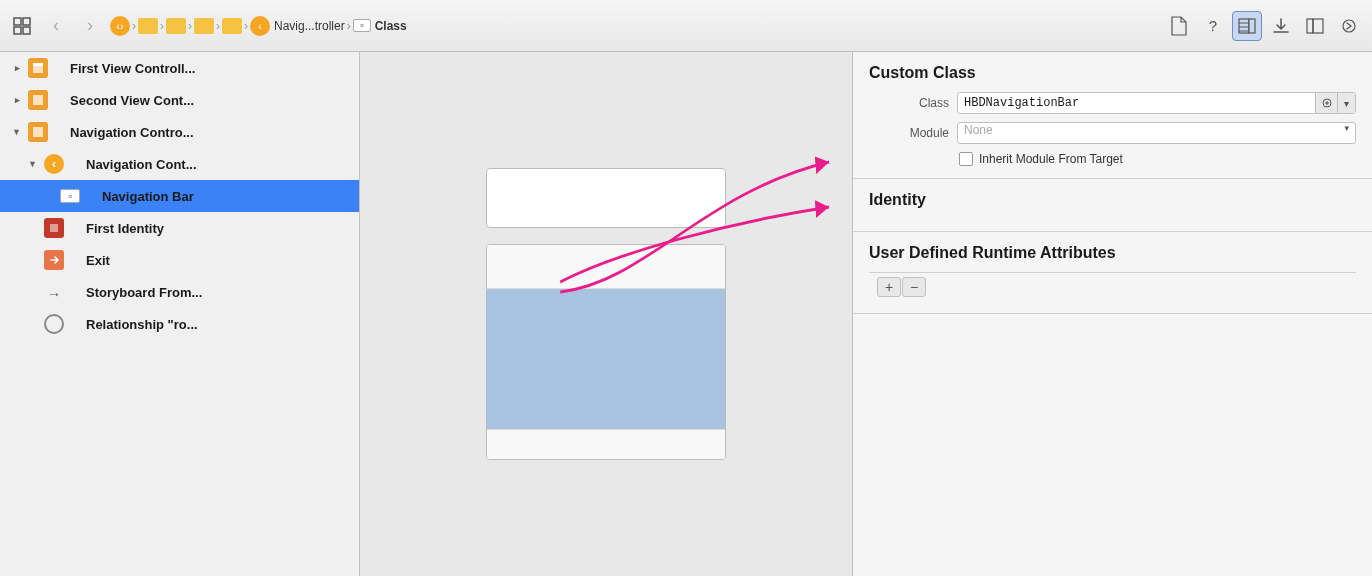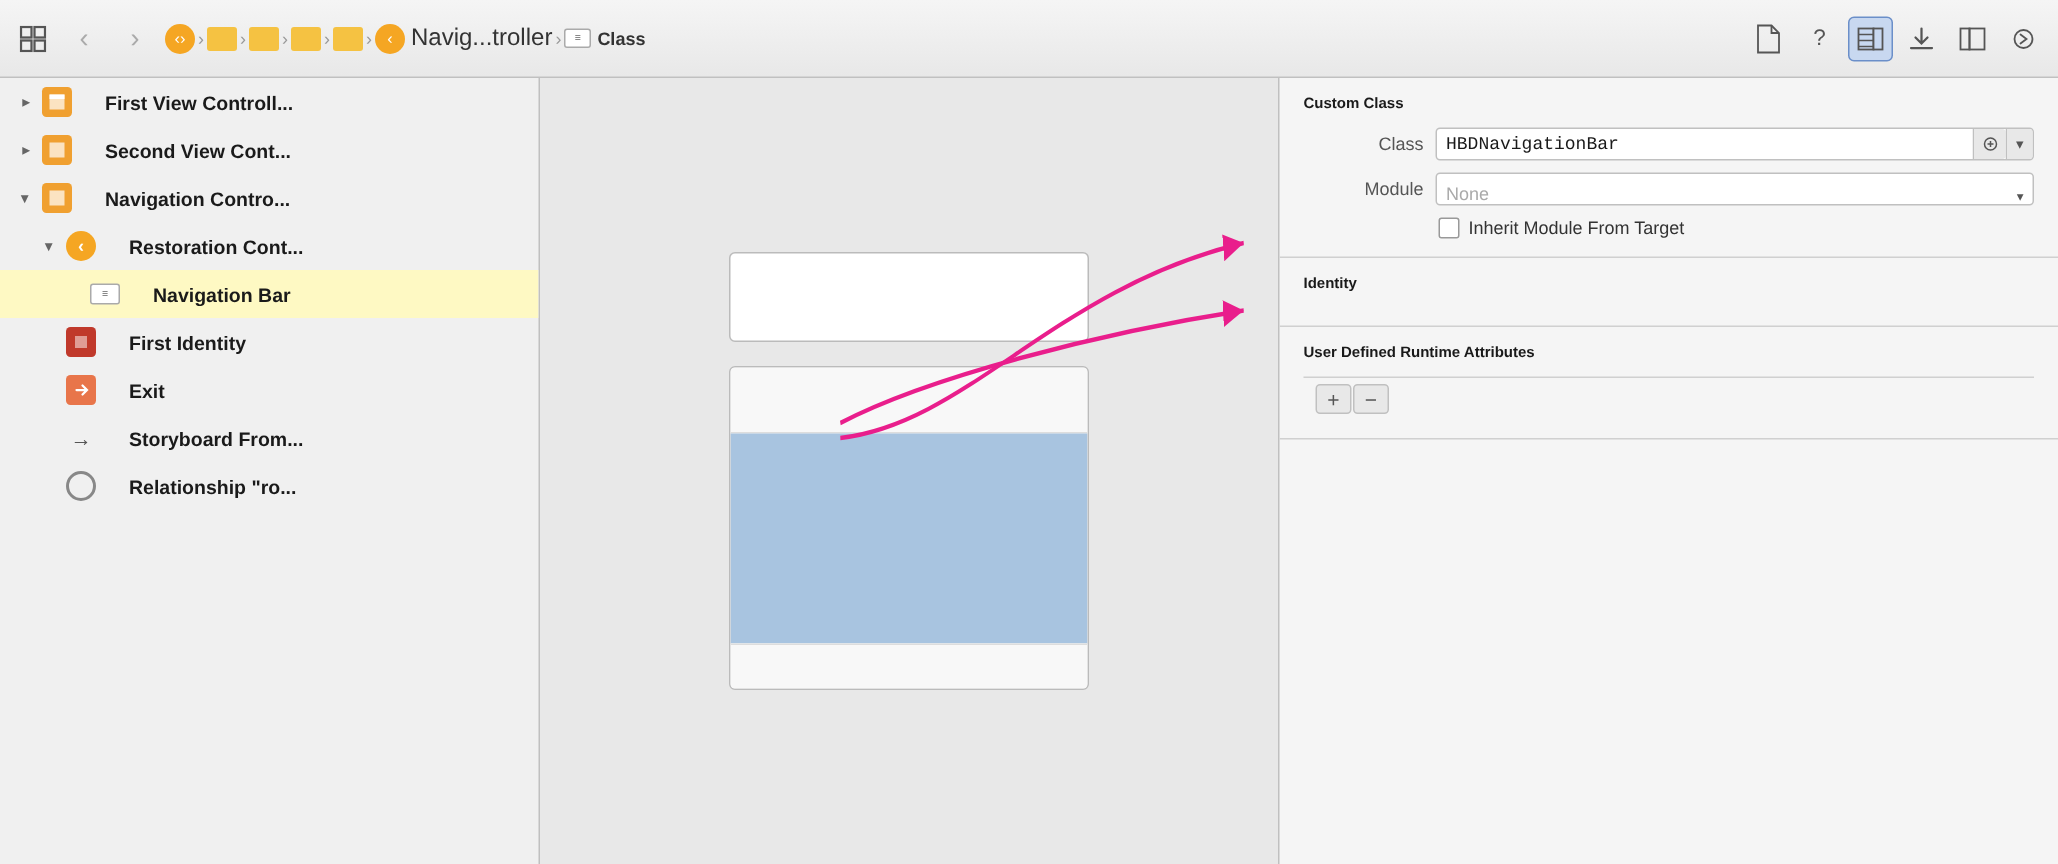--- a/index.html
+++ b/index.html
@@ -95,21 +95,21 @@
       align-items: center;
       height: 32px;
       padding-left: 12px;
       cursor: pointer;
       gap: 6px;
       color: #1a1a1a;
       font-size: 13px;
       font-weight: 600;
     }
     .nav-item.selected {
-      background: #fef9c3;
+      background: #3b82f6;
     }
     .nav-item.level-1 { padding-left: 12px; }
     .nav-item.level-2 { padding-left: 28px; }
     .nav-item.level-3 { padding-left: 44px; }
 
     .triangle {
       font-size: 9px;
       color: #666;
       width: 10px;
       flex-shrink: 0;
@@ -261,21 +261,21 @@
       background: #f5f5f5;
       border-left: 1px solid #c0c0c0;
       flex-shrink: 0;
       overflow-y: auto;
     }
     .inspector-section {
       border-bottom: 1px solid #d0d0d0;
       padding: 12px 16px;
     }
     .inspector-section-title {
-      font-size: 10px;
+      font-size: 16px;
       font-weight: 700;
       color: #1a1a1a;
       margin-bottom: 10px;
     }
     .inspector-row {
       display: flex;
       align-items: center;
       margin-bottom: 8px;
       gap: 8px;
     }
@@ -330,21 +330,21 @@
     .inspector-select {
       flex: 1;
       height: 22px;
       border: 1px solid #c0c0c0;
       border-radius: 3px;
       background: white;
       padding: 0 6px;
       font-size: 12px;
       color: #1a1a1a;
       display: flex;
-      align-items: flex-end;
+      align-items: flex-start;
       justify-content: space-between;
       cursor: pointer;
     }
     .inspector-select-arrow {
       color: #555;
       font-size: 9px;
     }
     .inspector-checkbox-row {
       display: flex;
       align-items: center;
@@ -442,21 +442,21 @@
     <div class="breadcrumb-item">
       <div style="width:20px;height:16px;background:#f5c242;border-radius:2px;"></div>
     </div>
     <span class="breadcrumb-sep">›</span>
     <div class="breadcrumb-item">
       <div style="width:20px;height:16px;background:#f5c242;border-radius:2px;"></div>
     </div>
     <span class="breadcrumb-sep">›</span>
     <div class="breadcrumb-item">
       <div style="width:20px;height:20px;background:#f5a623;border-radius:50%;display:flex;align-items:center;justify-content:center;color:white;font-size:11px;">‹</div>
-      <span style="font-size:16px;color:#333;">Navig...troller</span>
+      <span style="font-size:12px;color:#333;">Navig...troller</span>
     </div>
     <span class="breadcrumb-sep">›</span>
     <div class="breadcrumb-item">
       <div style="width:18px;height:13px;background:white;border:1px solid #aaa;border-radius:2px;font-size:7px;display:flex;align-items:center;justify-content:center;color:#666;">≡</div>
       <span style="font-size:12px;color:#333;font-weight:600;">Class</span>
     </div>
   </div>
 
   <div class="toolbar-right-icons">
     <div class="toolbar-right-icon">
@@ -527,21 +527,21 @@
         <svg width="12" height="12" viewBox="0 0 12 12" fill="none">
           <rect x="1" y="1" width="10" height="10" fill="white" opacity="0.7"></rect>
         </svg>
       </div>
       <span class="nav-item-label">Navigation Contro...</span>
     </div>
 
     <div class="nav-item level-2">
       <span class="triangle open">▼</span>
       <div class="icon-nav" style="font-size:12px;">‹</div>
-      <span class="nav-item-label">Restoration Cont...</span>
+      <span class="nav-item-label">Navigation Cont...</span>
     </div>
 
     <div class="nav-item level-3 selected">
       <span class="triangle" style="width:10px;"></span>
       <div class="icon-navbar">≡</div>
       <span class="nav-item-label">Navigation Bar</span>
     </div>
 
     <div class="nav-item level-2">
       <span class="triangle" style="width:10px;"></span>

